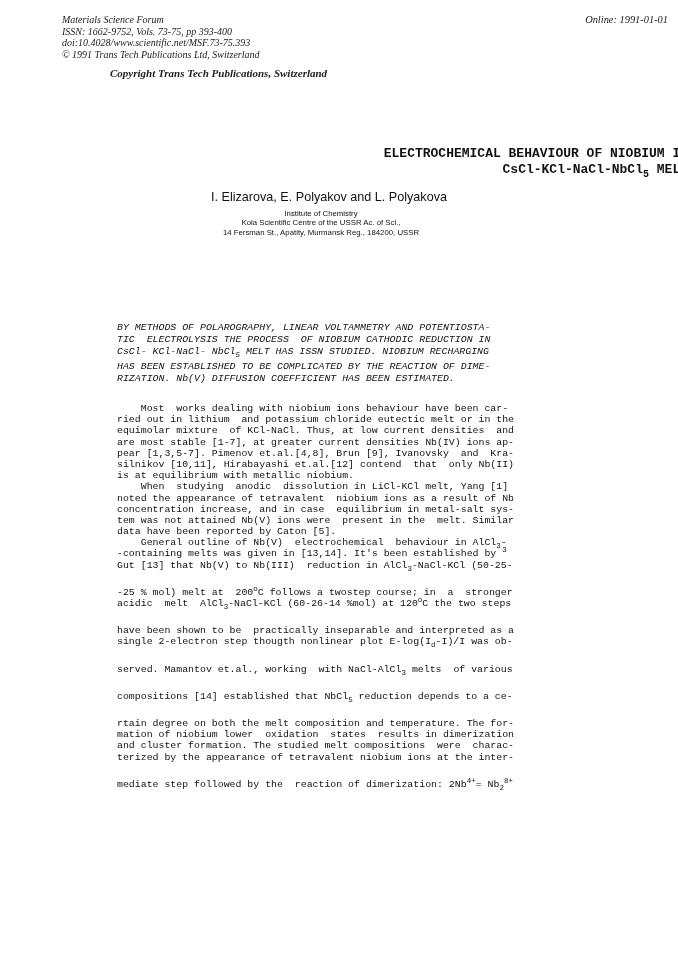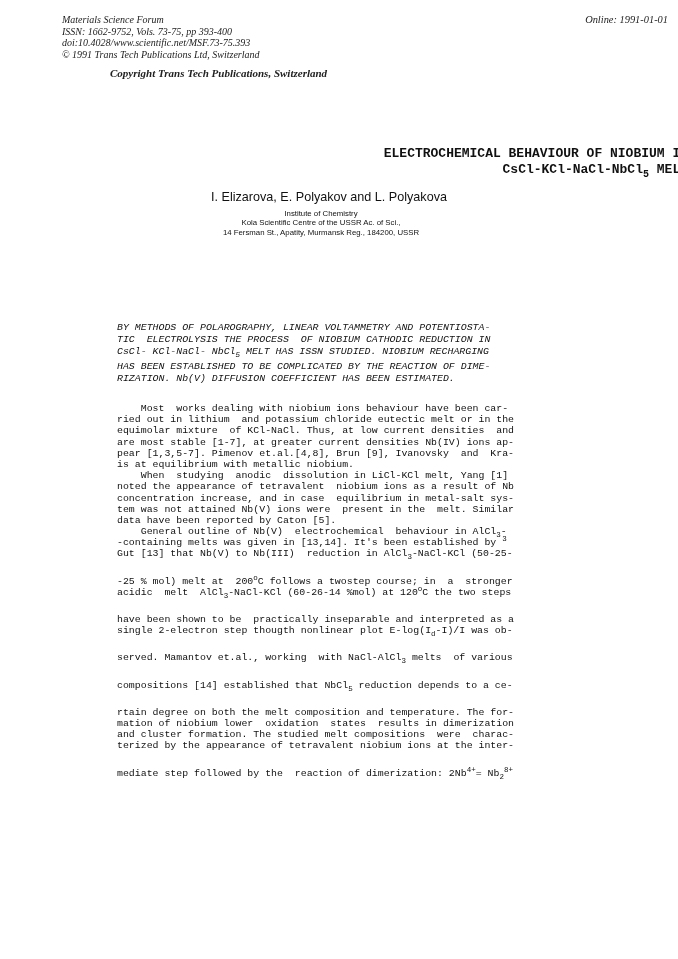--- a/index.html
+++ b/index.html
@@ -52,20 +52,21 @@
   <div class="gap">HAS BEEN ESTABLISHED TO BE COMPLICATED BY THE REACTION OF DIME-</div>
   <div>RIZATION. Nb(V) DIFFUSION COEFFICIENT HAS BEEN ESTIMATED.</div>
 </div>
 
 <div class="body">
   <div>    Most  works dealing with niobium ions behaviour have been car-</div>
   <div>ried out in lithium  and potassium chloride eutectic melt or in the</div>
   <div>equimolar mixture  of KCl-NaCl. Thus, at low current densities  and</div>
   <div>are most stable [1-7], at greater current densities Nb(IV) ions ap-</div>
   <div>pear [1,3,5-7]. Pimenov et.al.[4,8], Brun [9], Ivanovsky  and  Kra-</div>
+  <div>silnikov [10,11], Hirabayashi et.al.[12] contend  that  only Nb(II)</div>
   <div>is at equilibrium with metallic niobium.</div>
   <div>    When  studying  anodic  dissolution in LiCl-KCl melt, Yang [1]</div>
   <div>noted the appearance of tetravalent  niobium ions as a result of Nb</div>
   <div>concentration increase, and in case  equilibrium in metal-salt sys-</div>
   <div>tem was not attained Nb(V) ions were  present in the  melt. Similar</div>
   <div>data have been reported by Caton [5].</div>
   <div><span>    General outline of Nb(V)  electrochemical  behaviour in AlCl</span><sub>3</sub><span>-</span></div>
   <div><span>-containing melts was given in [13,14]. It's been established by </span><sup>3</sup></div>
   <div><span>Gut [13] that Nb(V) to Nb(III)  reduction in AlCl</span><sub>3</sub><span>-NaCl-KCl (50-25-</span></div>
   <div class="gap"><span>-25 % mol) melt at  200</span><sup>o</sup><span>C follows a twostep course; in  a  stronger</span></div>

